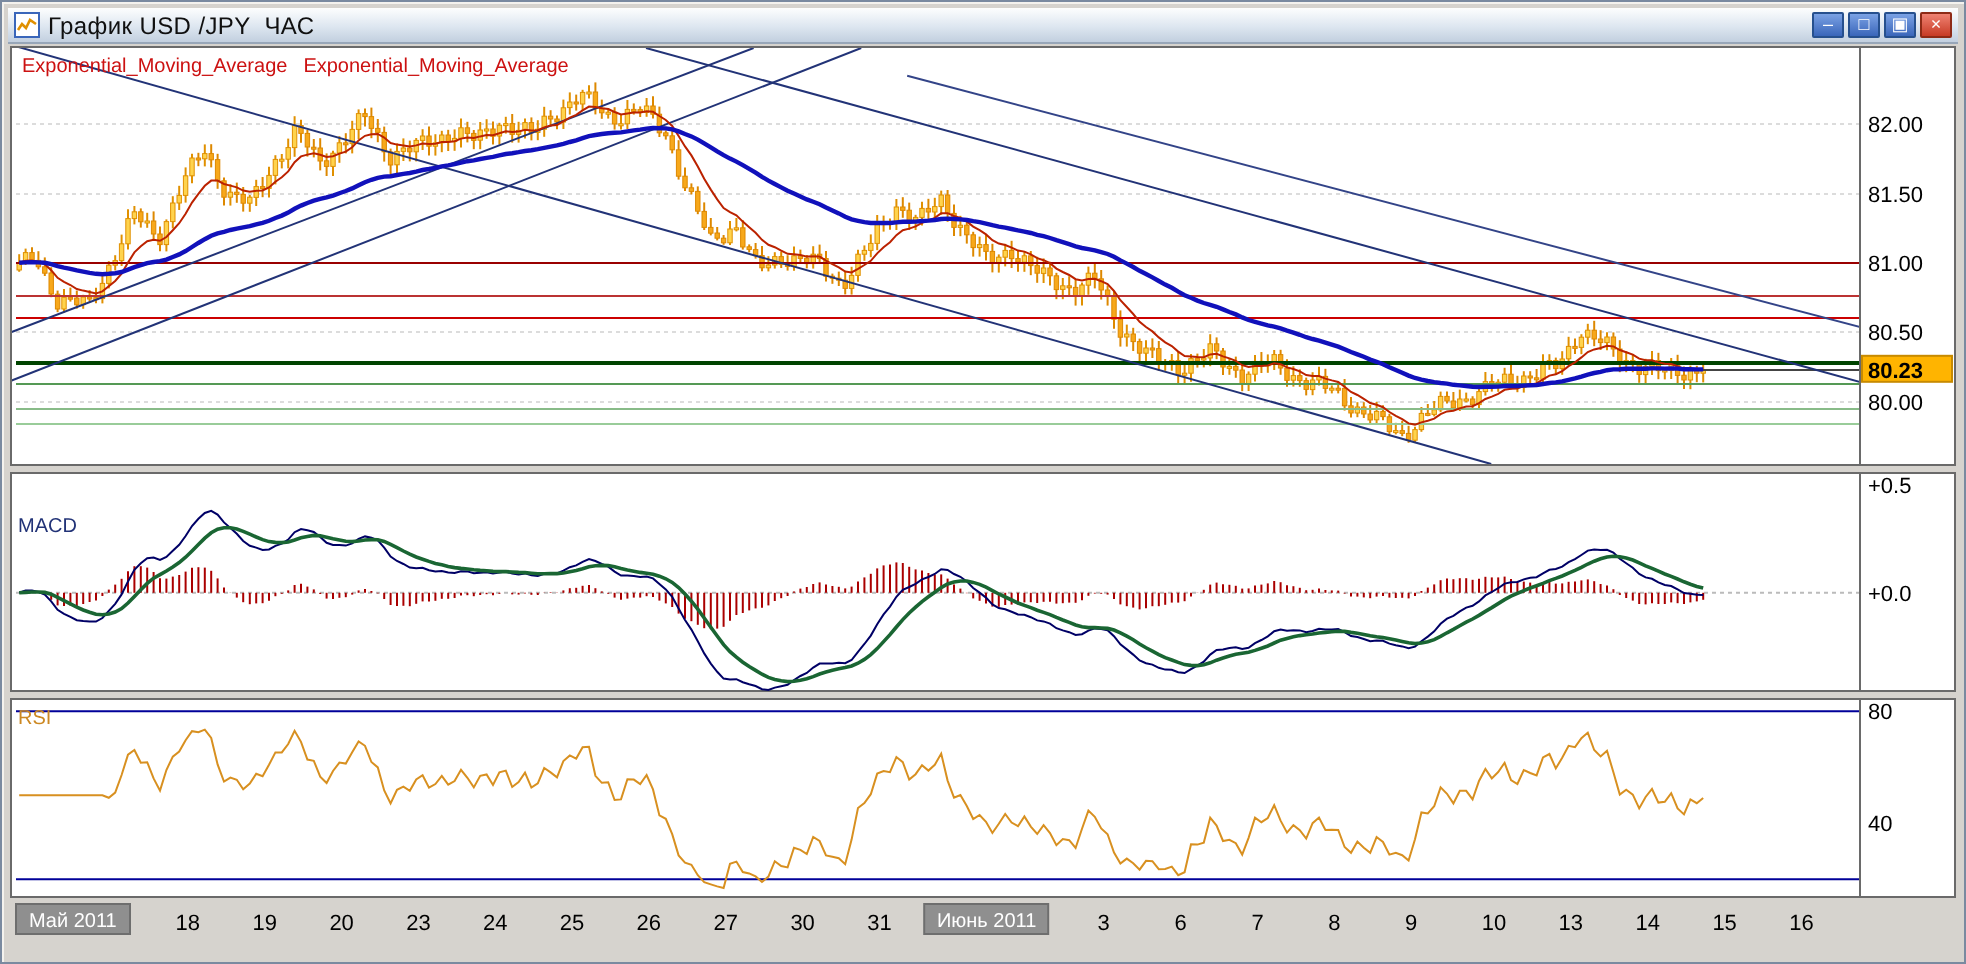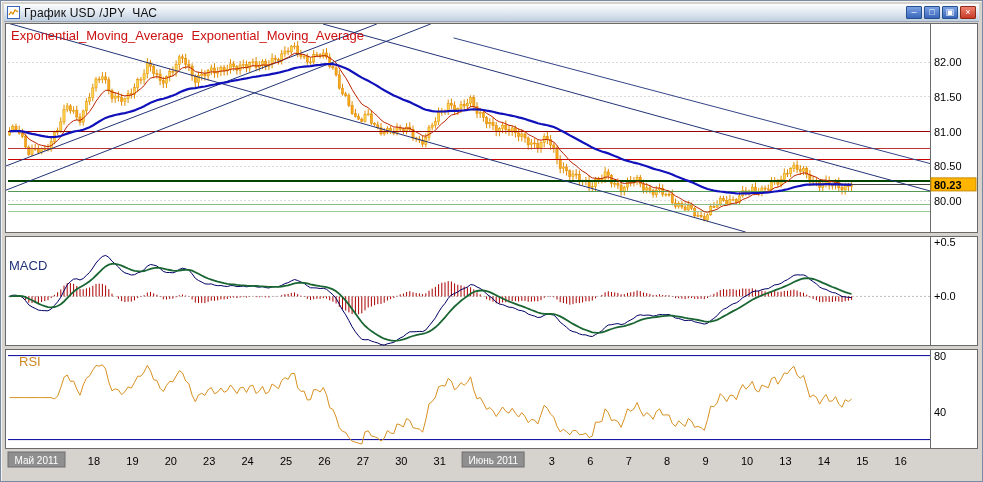--- a/index.html
+++ b/index.html
@@ -7,25 +7,25 @@
   .window{position:relative;width:983px;height:482px;background:#d6d3ce;border:1px solid #7a8aa0;padding:3px;box-shadow:inset 1px 1px 0 #f4f2ee}
   .titlebar{height:18px;display:flex;align-items:center;background:linear-gradient(180deg,#fdfefe,#dde6f0 55%,#c2cfdf);border-bottom:1px solid #97a6b8;padding:0 3px;cursor:default}
   .win-icon{width:13px;height:13px;margin-right:4px;flex:0 0 auto}
   .title{font-size:12px;color:#101010;letter-spacing:.2px;white-space:pre}
   .win-buttons{margin-left:auto;display:flex;gap:2px}
   .wbtn{width:16px;height:13px;display:flex;align-items:center;justify-content:center;font-size:9px;line-height:1;color:#fff;cursor:pointer;border-radius:1px}
   .wbtn.blue{background:linear-gradient(180deg,#7ba2e4,#3a66ba);border:1px solid #26508e}
   .wbtn.red{background:linear-gradient(180deg,#ef8272,#c73b26);border:1px solid #8e2a16}
   .client{position:relative;width:975px;height:456px;background:#d6d3ce}
   svg{display:block}
-  .overlay{position:absolute;font-size:13px;pointer-events:none;white-space:nowrap}
+  .overlay{position:absolute;font-size:10px;pointer-events:none;white-space:nowrap}
   .legend{top:6px;left:7px;color:#cc1111}
   .legend span{margin-right:8px}
   .macd-label{top:236px;left:5px;color:#223377}
-  .rsi-label{top:332px;left:15px;color:#cc8822}
+  .rsi-label{top:332px;left:5px;color:#cc8822}
 </style>
 </head>
 <body>
 
 <div class="window">
   <div class="titlebar">
     <span class="win-icon">
       <svg width="13" height="13" viewBox="0 0 13 13">
           <rect x="0.5" y="0.5" width="12" height="12" fill="#ffffff" stroke="#3a66ba"></rect>
           <polyline points="2,9 4,6 6,8 8,4 11,6" fill="none" stroke="#e09000" stroke-width="1.3"></polyline>

